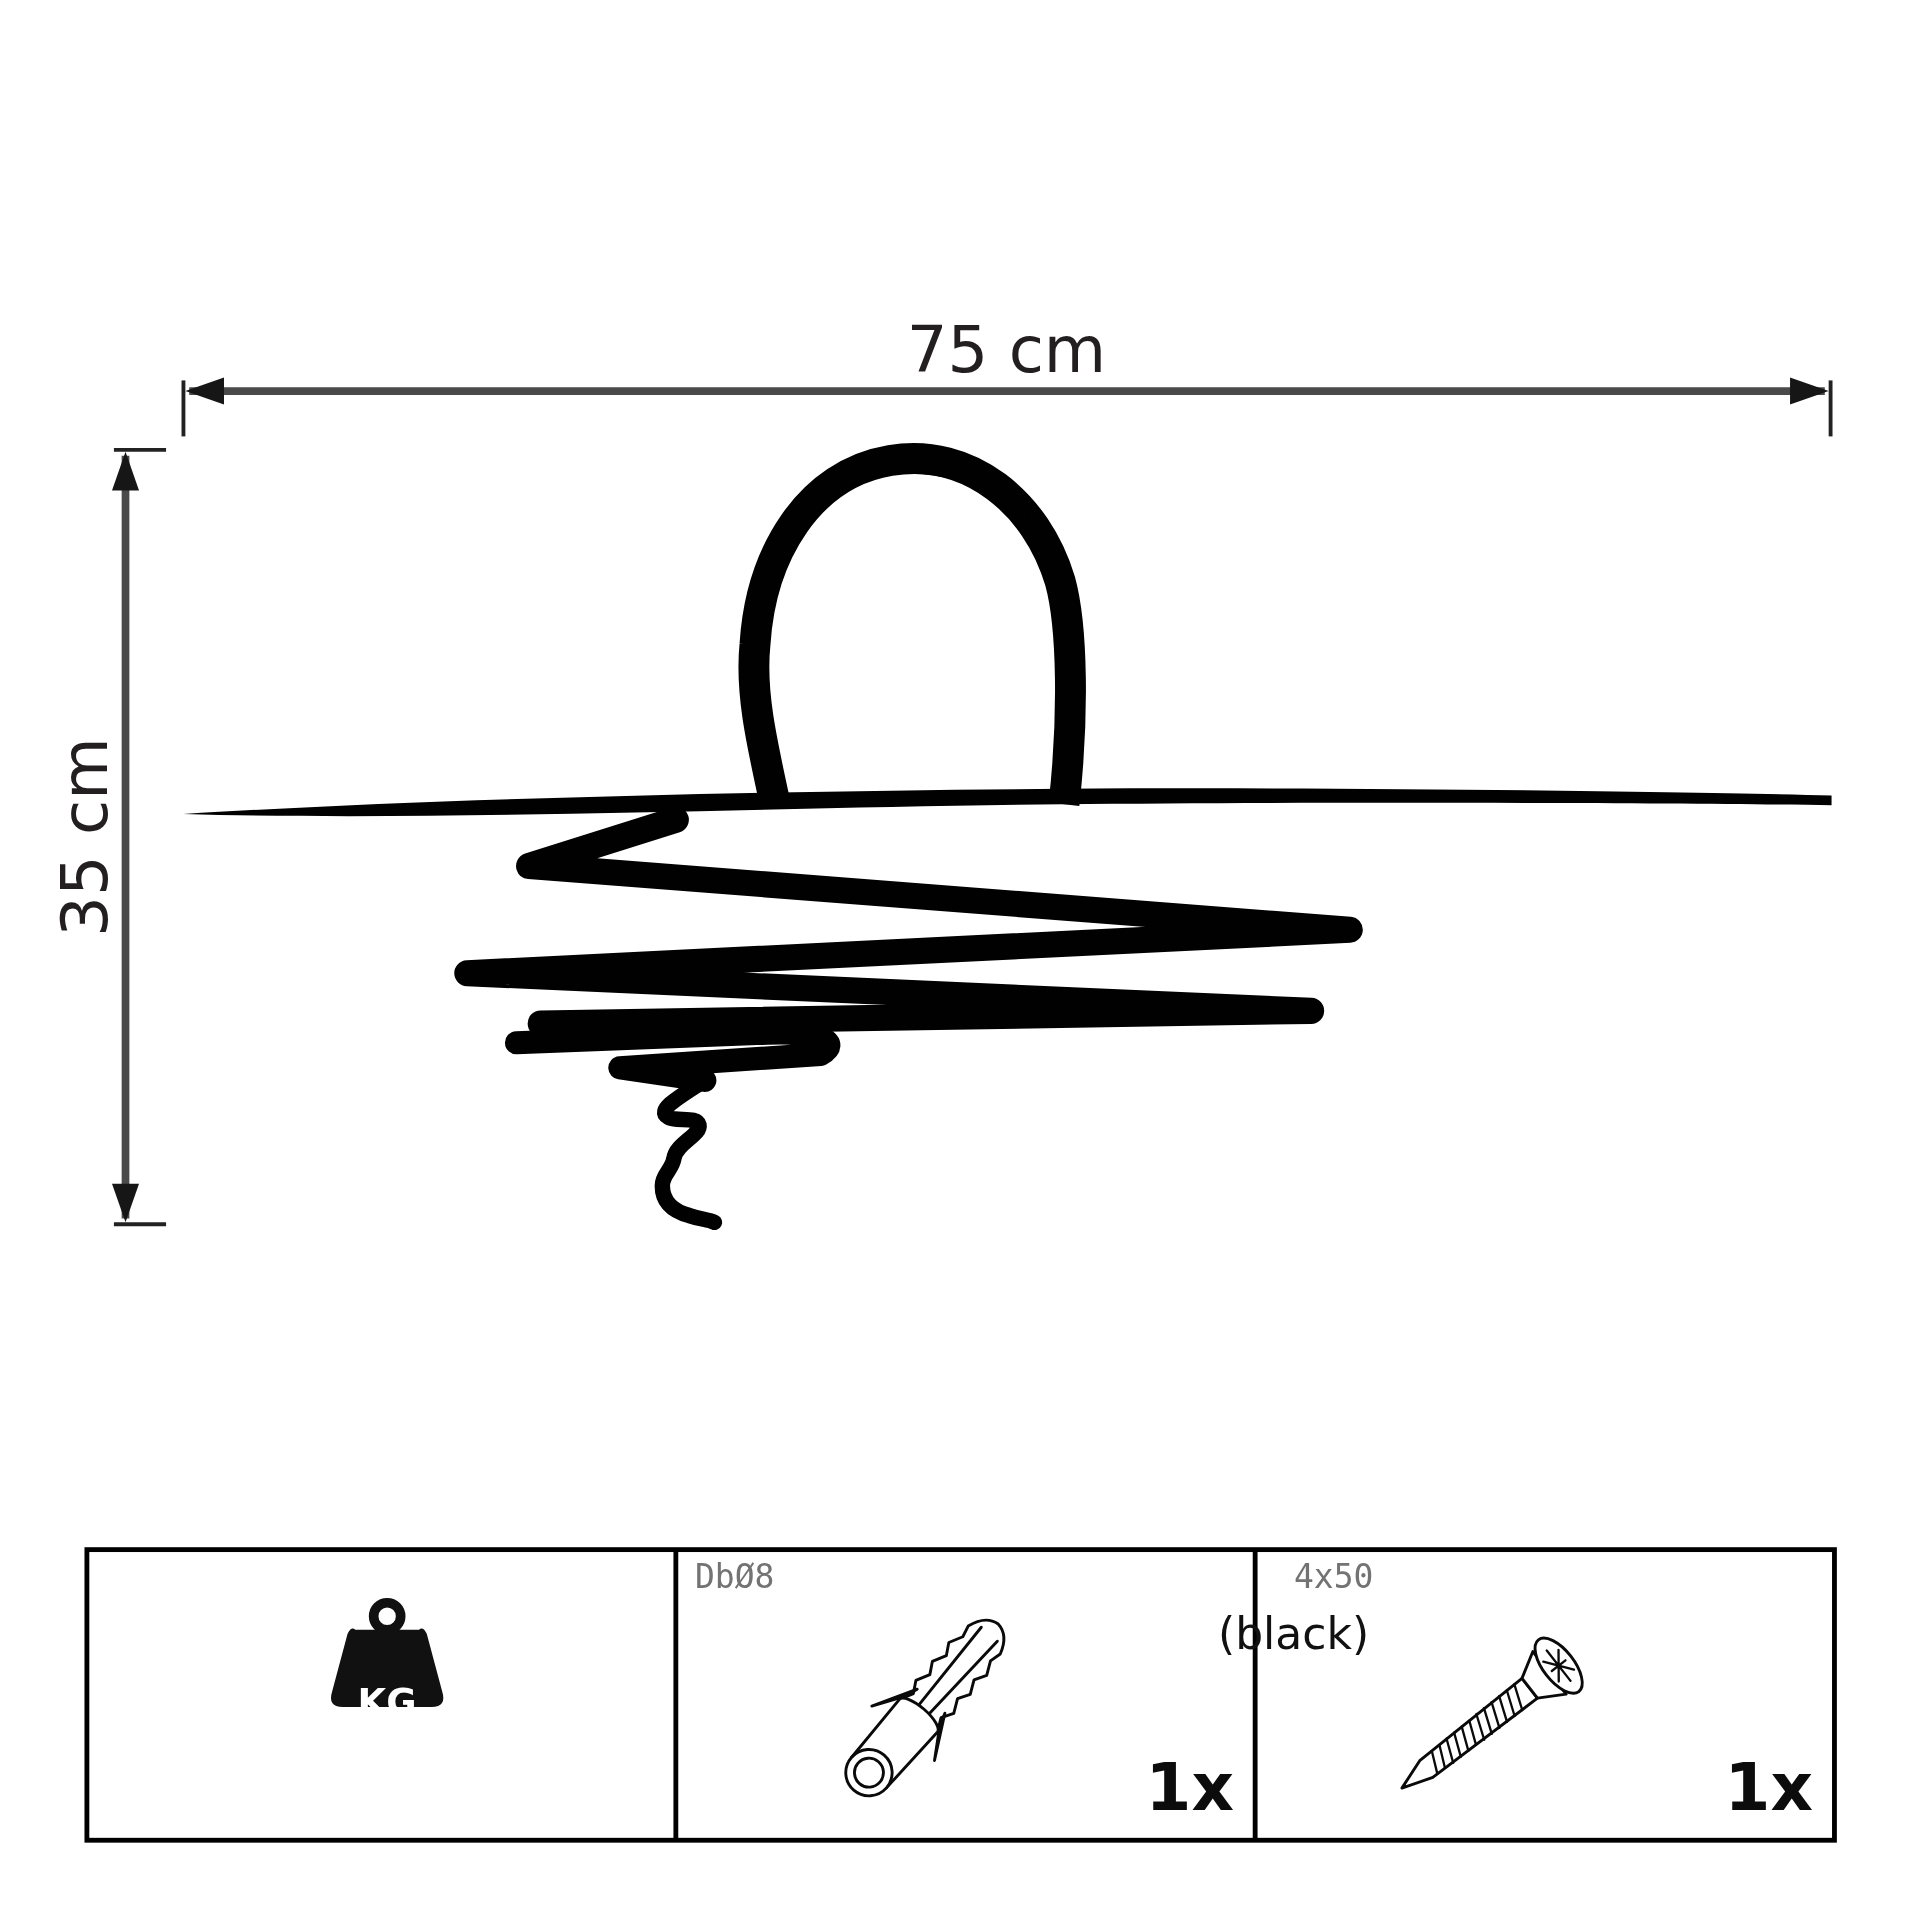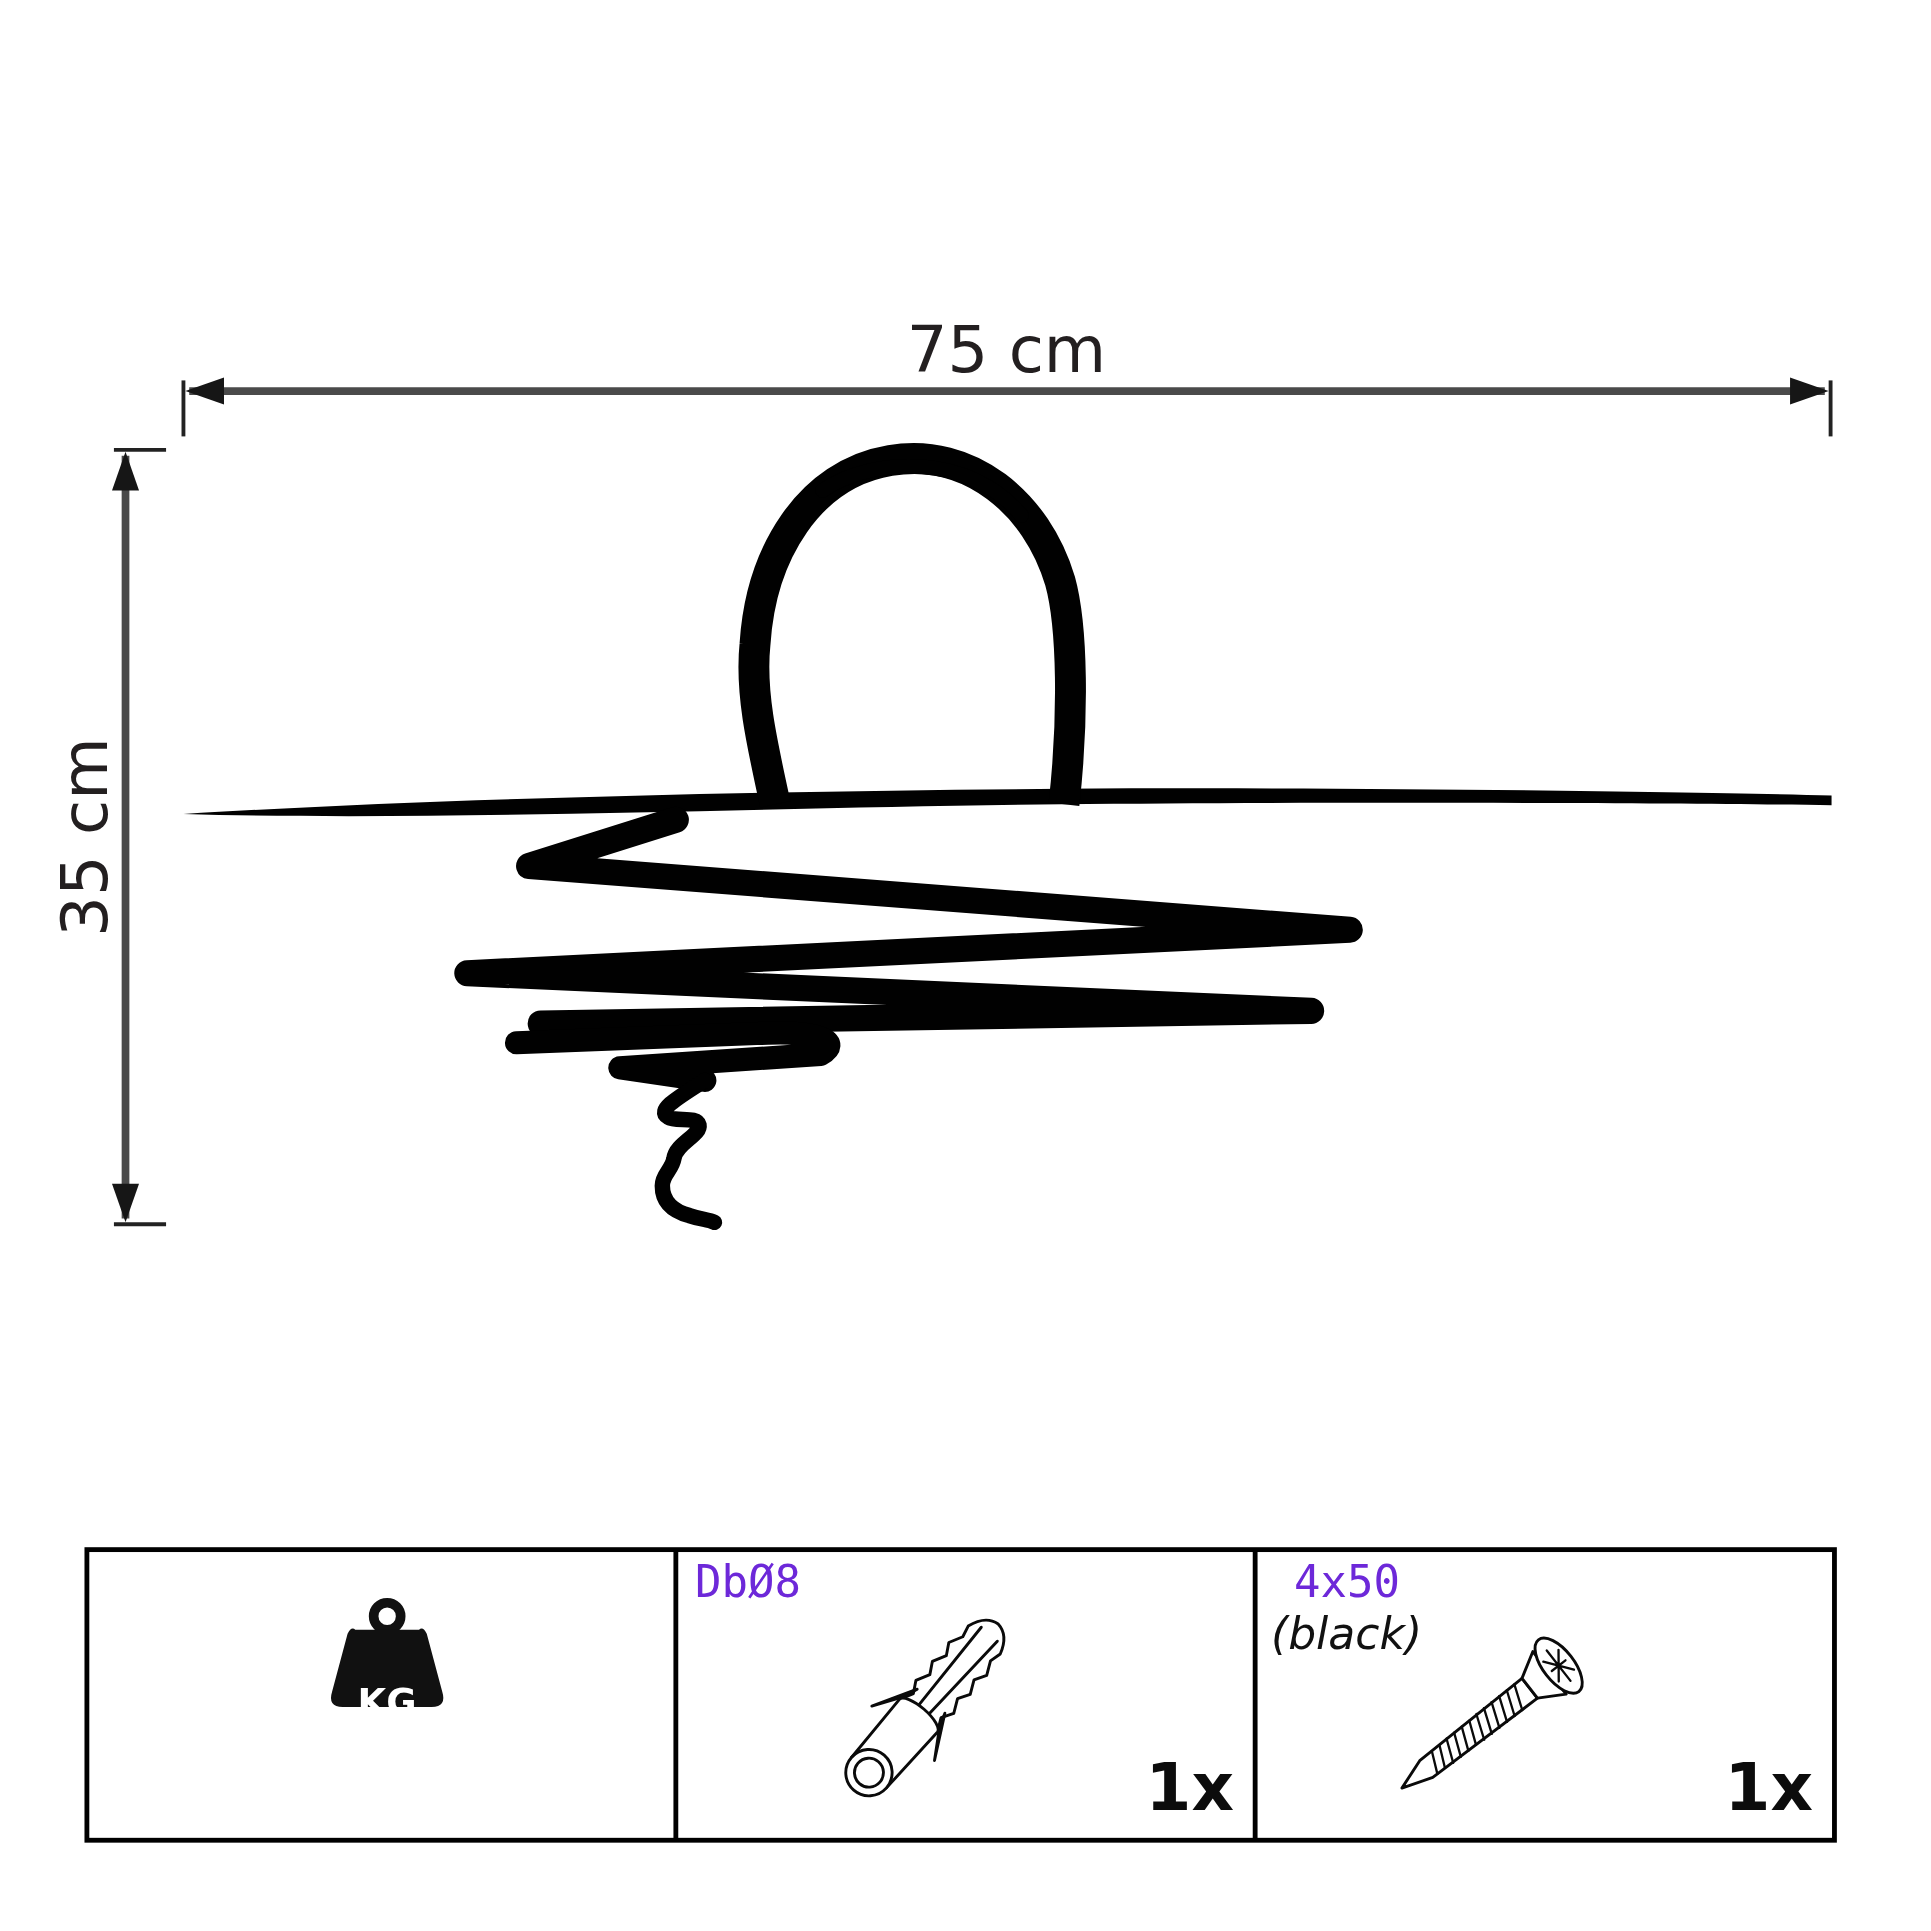--- a/index.html
+++ b/index.html
@@ -1,21 +1,21 @@
 <!DOCTYPE html>
 <html><head>
 <meta charset="utf-8">
 <style>
   html,body{margin:0;padding:0;background:#ffffff;}
   body{width:1931px;height:1931px;position:relative;overflow:hidden;
        font-family:"DejaVu Sans","Liberation Sans",sans-serif;color:#1f1b1c;}
   .abs{position:absolute;line-height:1;white-space:nowrap;}
   #stage{position:absolute;left:0;top:0;width:1931px;height:1732px;border-radius:6px;}
   .dim-label{font-size:64px;color:#231f20;text-align:center;}
-  .mono-label{font-family:"DejaVu Sans Mono","Liberation Mono",monospace;font-size:44px;color:#6d28d9;}
+  .mono-label{font-family:"DejaVu Sans Mono","Liberation Mono",monospace;font-size:33px;color:#737373;}
   .sub-label{font-size:44px;color:#111;}
   .qty-label{font-weight:700;font-size:66px;color:#0c0c0c;text-align:right;}
   .weight-value{font-weight:700;font-size:70px;color:#0c0c0c;text-align:center;}
   .kg-letters{font-weight:700;font-size:37px;color:#ffffff;text-align:center;margin-top:37px;}
 </style>
 </head>
 <body>
 
 <div id="stage">
 
@@ -93,17 +93,17 @@
 
   <div class="abs kg-letters" style="left:324px;top:1647px;width:126px;">KG</div>
 
 
   <div class="abs mono-label" style="left:695px;top:1560px;">DbØ8</div>
 
   <div class="abs qty-label" style="left:676px;top:1755px;width:558px;">1x</div>
 
   <div class="abs mono-label" style="left:1294px;top:1560px;">4x50</div>
 
-  <div class="abs sub-label" style="left:1271px;top:1612px;font-style:italic;">(black)</div>
+  <div class="abs sub-label" style="left:1218px;top:1612px;">(black)</div>
 
   <div class="abs qty-label" style="left:1255px;top:1755px;width:558px;">1x</div>
 </div>
 
 
 </body></html>

